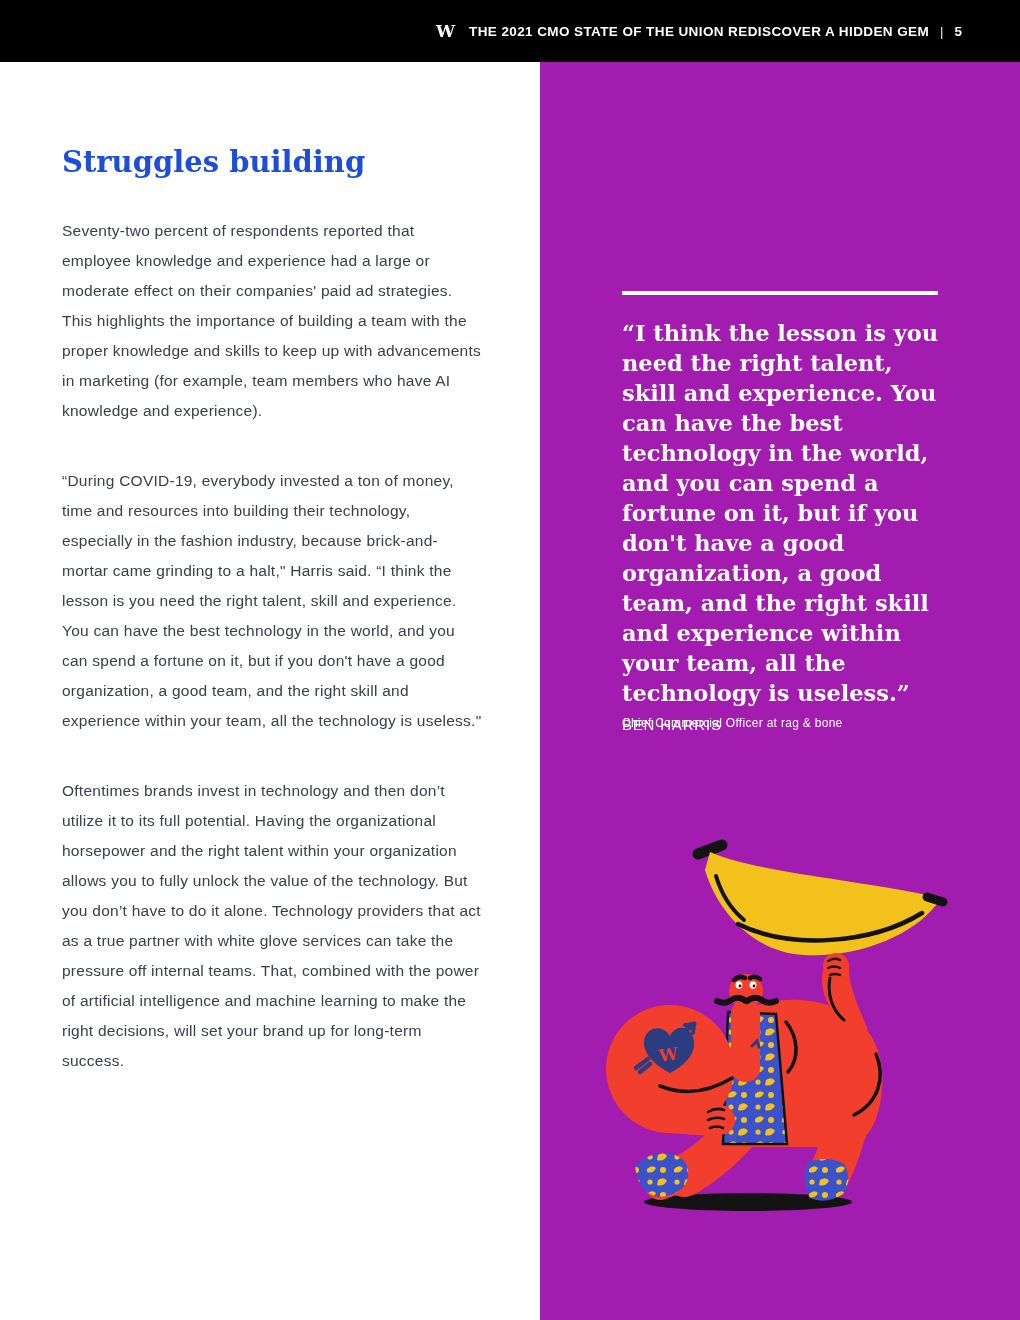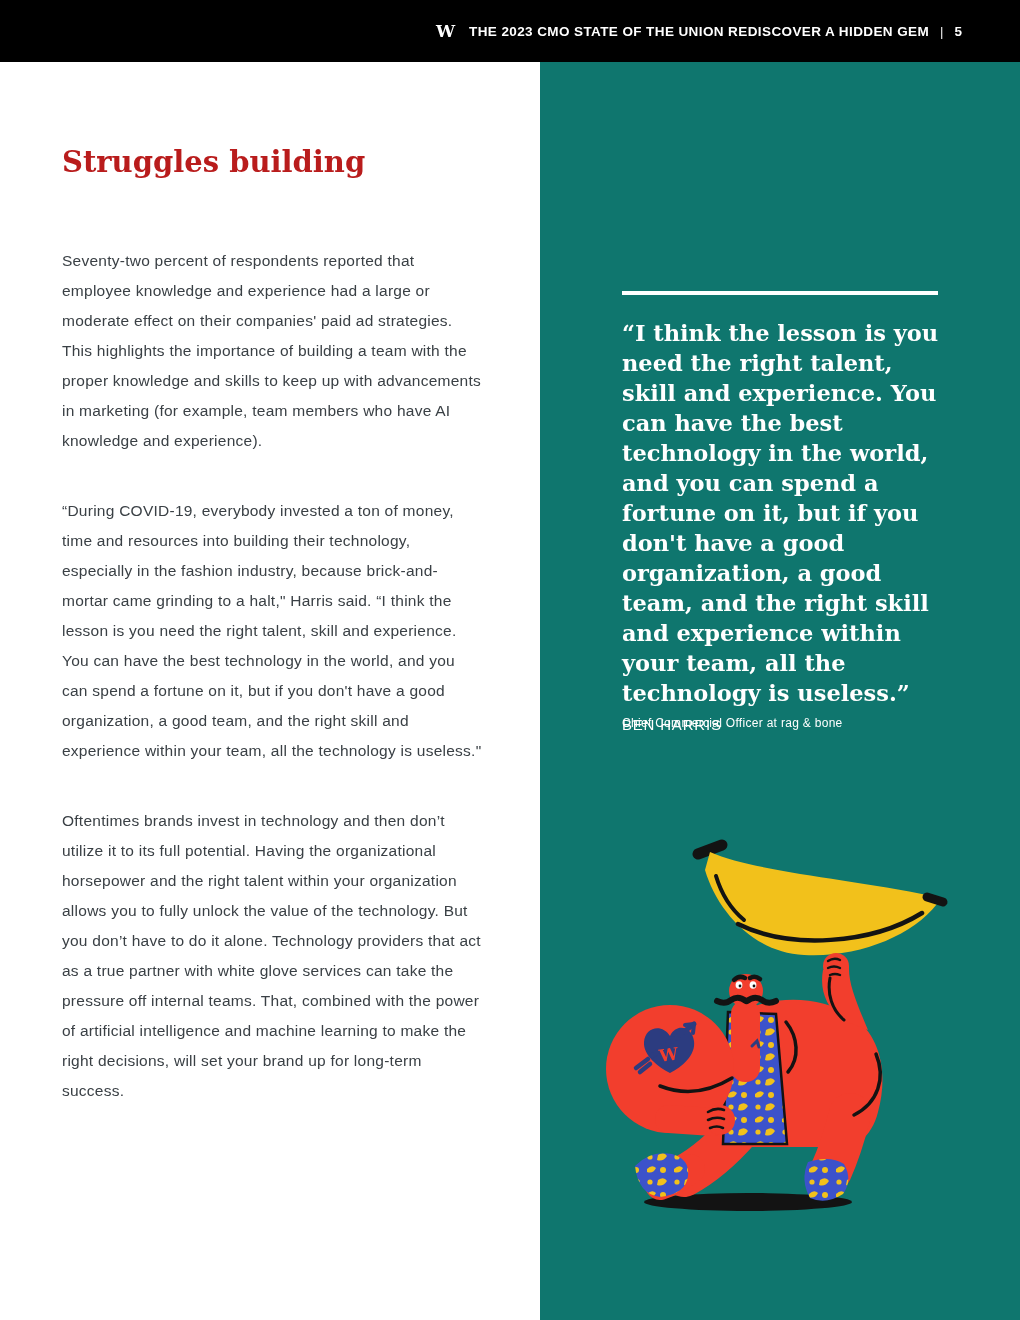--- a/index.html
+++ b/index.html
@@ -53,37 +53,37 @@
     position: absolute;
     left: 62px; top: 62px;
     width: 420px;
   }
   .headline {
     margin-top: 82px;
     font-family: "DejaVu Serif", serif;
     font-weight: 700;
     font-size: 29px;
     line-height: 36px;
-    color: #b91c1c;
+    color: #1d4ed8;
   }
   .body-copy p {
     font-size: 15.5px;
     line-height: 30px;
     letter-spacing: 0.25px;
     color: #3A4045;
   }
-  .body-copy p.first { margin-top: 66px; }
+  .body-copy p.first { margin-top: 36px; }
   .body-copy p + p { margin-top: 40px; }
 
   
   .quote-panel {
     position: absolute;
     left: 540px; top: 62px;
     width: 480px; height: 1258px;
-    background: #0f766e;
+    background: #a21caf;
   }
   .quote-rule {
     position: absolute;
     left: 82px; top: 229px;
     width: 316px; height: 4px;
     background: #ffffff;
   }
   .quote-text {
     position: absolute;
     left: 82px; top: 256px;
@@ -115,21 +115,21 @@
     width: 390px; height: 420px;
   }
 </style>
 </head>
 <body>
 
 <div class="page">
 
   <header class="topbar">
     <span class="logo">W</span>
-    <span class="bar-title">THE 2023 CMO STATE OF THE UNION REDISCOVER A HIDDEN GEM</span>
+    <span class="bar-title">THE 2021 CMO STATE OF THE UNION REDISCOVER A HIDDEN GEM</span>
     <span class="bar-sep">|</span>
     <span class="bar-page">5</span>
   </header>
 
   <section class="left-col">
     <h1 class="headline"><span>Struggles building</span><br></h1>
     <div class="body-copy">
       <p class="first">Seventy-two percent of respondents reported that employee knowledge and experience had a large or moderate effect on their companies' paid ad strategies. This highlights the importance of building a team with the proper knowledge and skills to keep up with advancements in marketing (for example, team members who have AI knowledge and experience).</p>
       <p>“During COVID-19, everybody invested a ton of money, time and resources into building their technology, especially in the fashion industry, because brick-and-mortar came grinding to a halt," Harris said. “I think the lesson is you need the right talent, skill and experience. You can have the best technology in the world, and you can spend a fortune on it, but if you don't have a good organization, a good team, and the right skill and experience within your team, all the technology is useless."</p>
       <p>Oftentimes brands invest in technology and then don’t utilize it to its full potential. Having the organizational horsepower and the right talent within your organization allows you to fully unlock the value of the technology. But you don’t have to do it alone. Technology providers that act as a true partner with white glove services can take the pressure off internal teams. That, combined with the power of artificial intelligence and machine learning to make the right decisions, will set your brand up for long-term success.</p>

